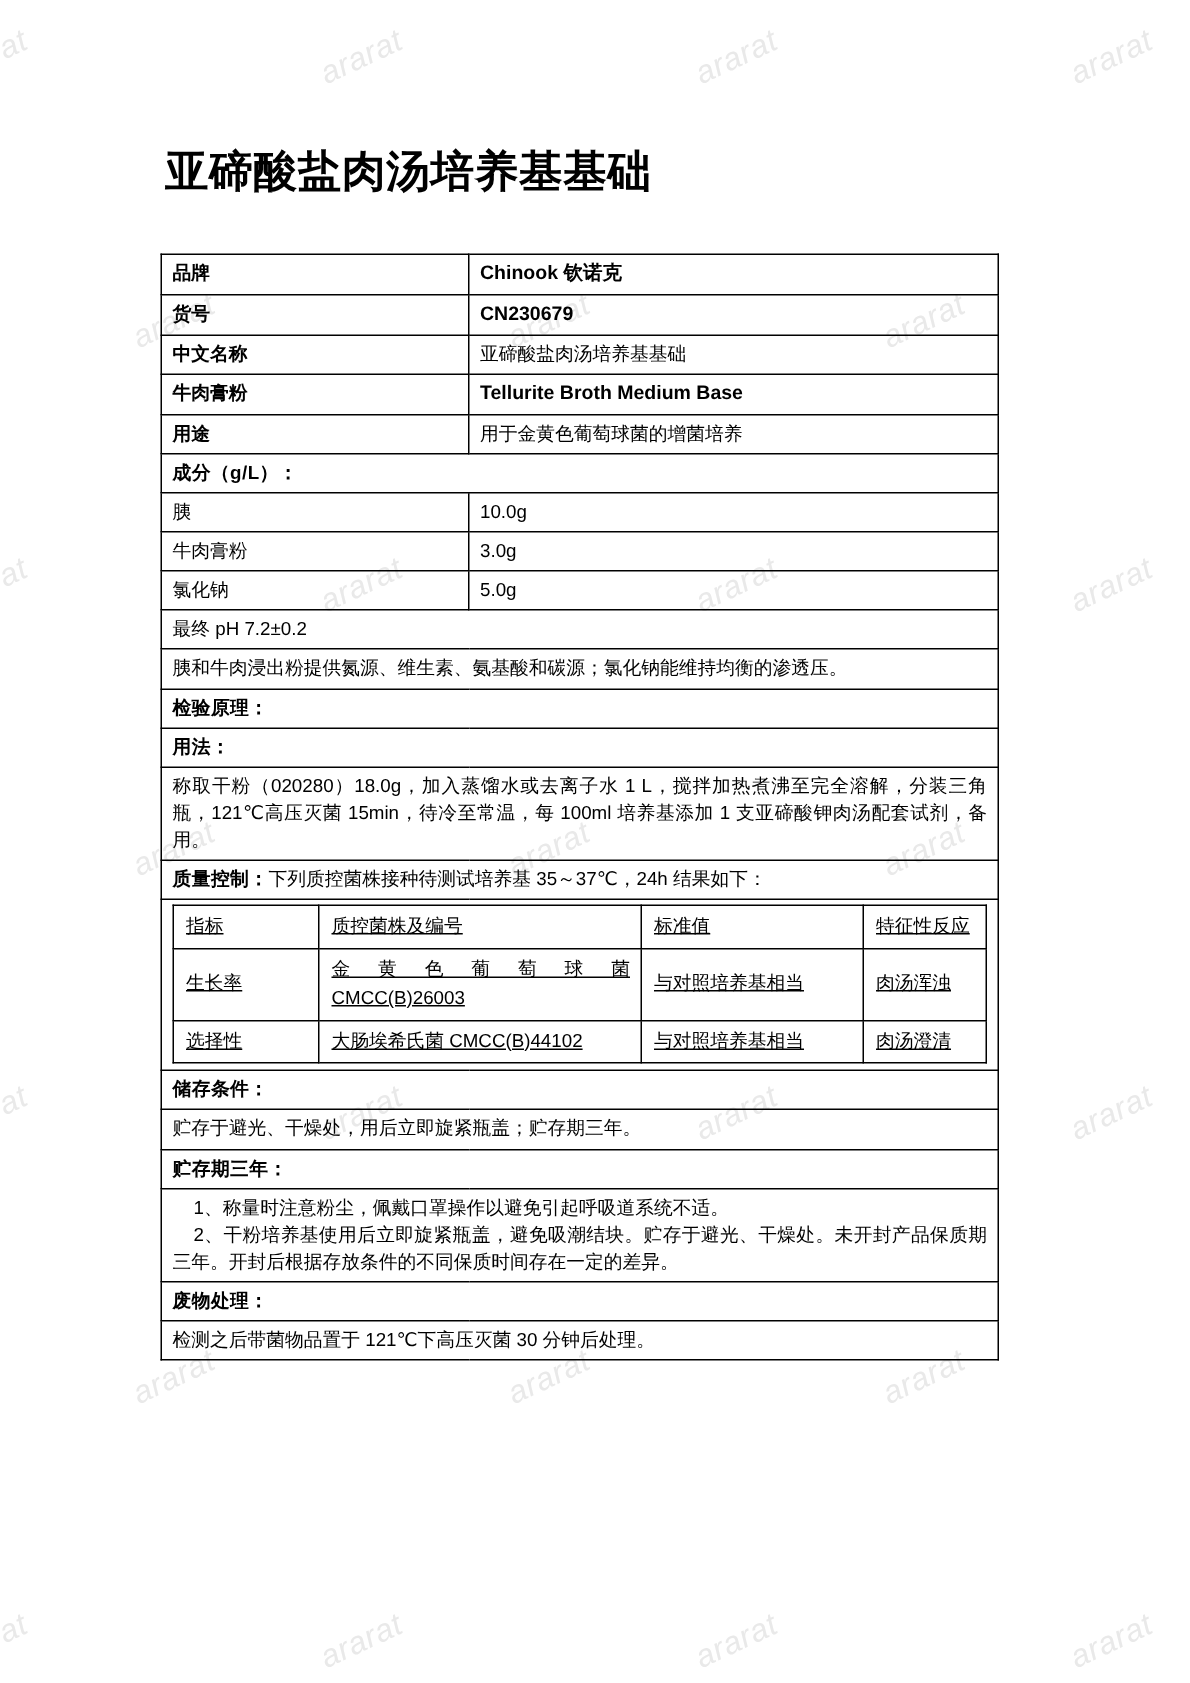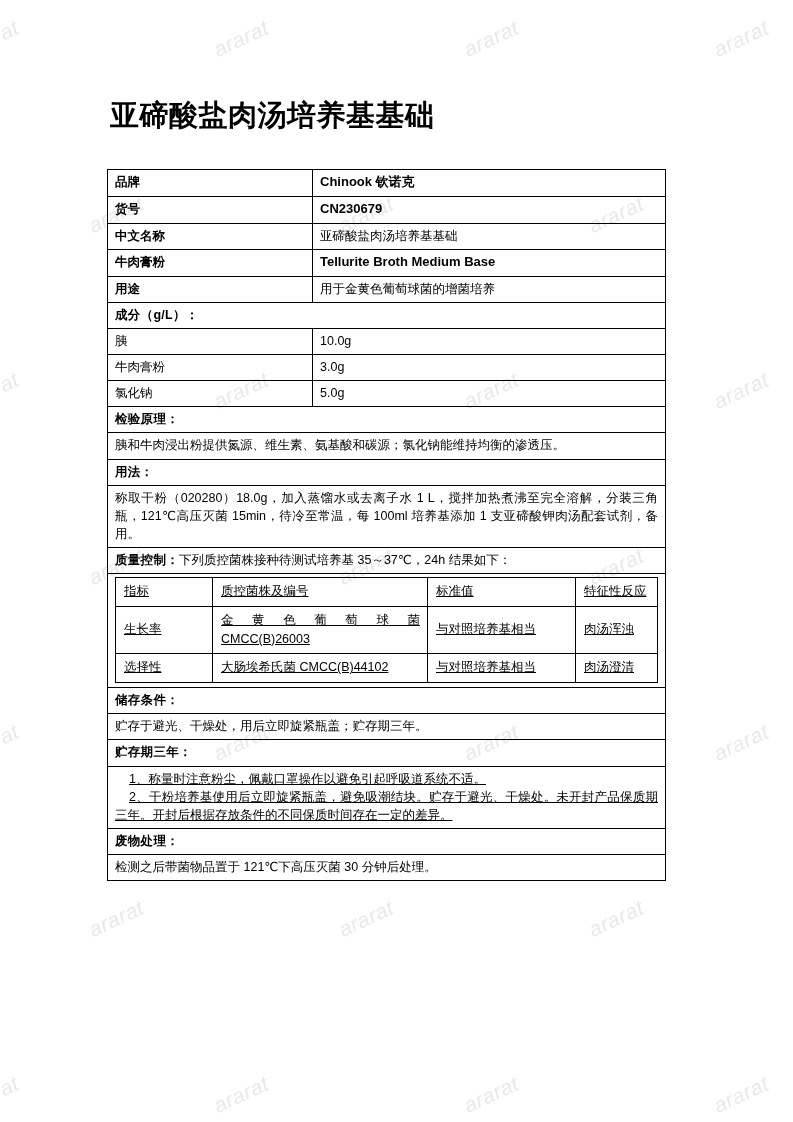--- a/index.html
+++ b/index.html
@@ -119,21 +119,21 @@
     padding: 4px 8px 5px 9px;
     text-align: justify;
   }
   .list-row {
     font-size: 12.5px;
     line-height: 1.75;
     padding: 4px 8px 5px 9px;
     text-align: justify;
   }
   .list-row div { text-indent: 0; }
-  .list-row div.indent { text-indent: 14px; text-decoration: underline; }
+  .list-row div.indent { text-indent: 14px; }
 
   
   table.qc {
     width: 100%;
     border-collapse: collapse;
     table-layout: fixed;
     text-decoration: underline;
   }
   table.qc td {
     border: 1px solid #000000;
@@ -228,26 +228,29 @@
           <td class="comp-val">10.0g</td>
         </tr>
         <tr>
           <td class="comp-name">牛肉膏粉</td>
           <td class="comp-val">3.0g</td>
         </tr>
         <tr>
           <td class="comp-name">氯化钠</td>
           <td class="comp-val">5.0g</td>
         </tr>
-
+        <tr>
+          <td class="plain-row" colspan="2">最终 pH 7.2±0.2</td>
+        </tr>
+
+        <tr>
+          <td class="plain-row" colspan="2">胰和牛肉浸出粉提供氮源、维生素、氨基酸和碳源；氯化钠能维持均衡的渗透压。</td>
+        </tr>
         <tr>
           <td class="section-head" colspan="2">检验原理：</td>
-        </tr>
-        <tr>
-          <td class="plain-row" colspan="2">胰和牛肉浸出粉提供氮源、维生素、氨基酸和碳源；氯化钠能维持均衡的渗透压。</td>
         </tr>
 
         <tr>
           <td class="section-head" colspan="2">用法：</td>
         </tr>
         <tr>
           <td class="para-row" colspan="2">称取干粉（020280）18.0g，加入蒸馏水或去离子水 1 L，搅拌加热煮沸至完全溶解，分装三角瓶，121℃高压灭菌 15min，待冷至常温，每 100ml 培养基添加 1 支亚碲酸钾肉汤配套试剂，备用。</td>
         </tr>
 
         <tr>

